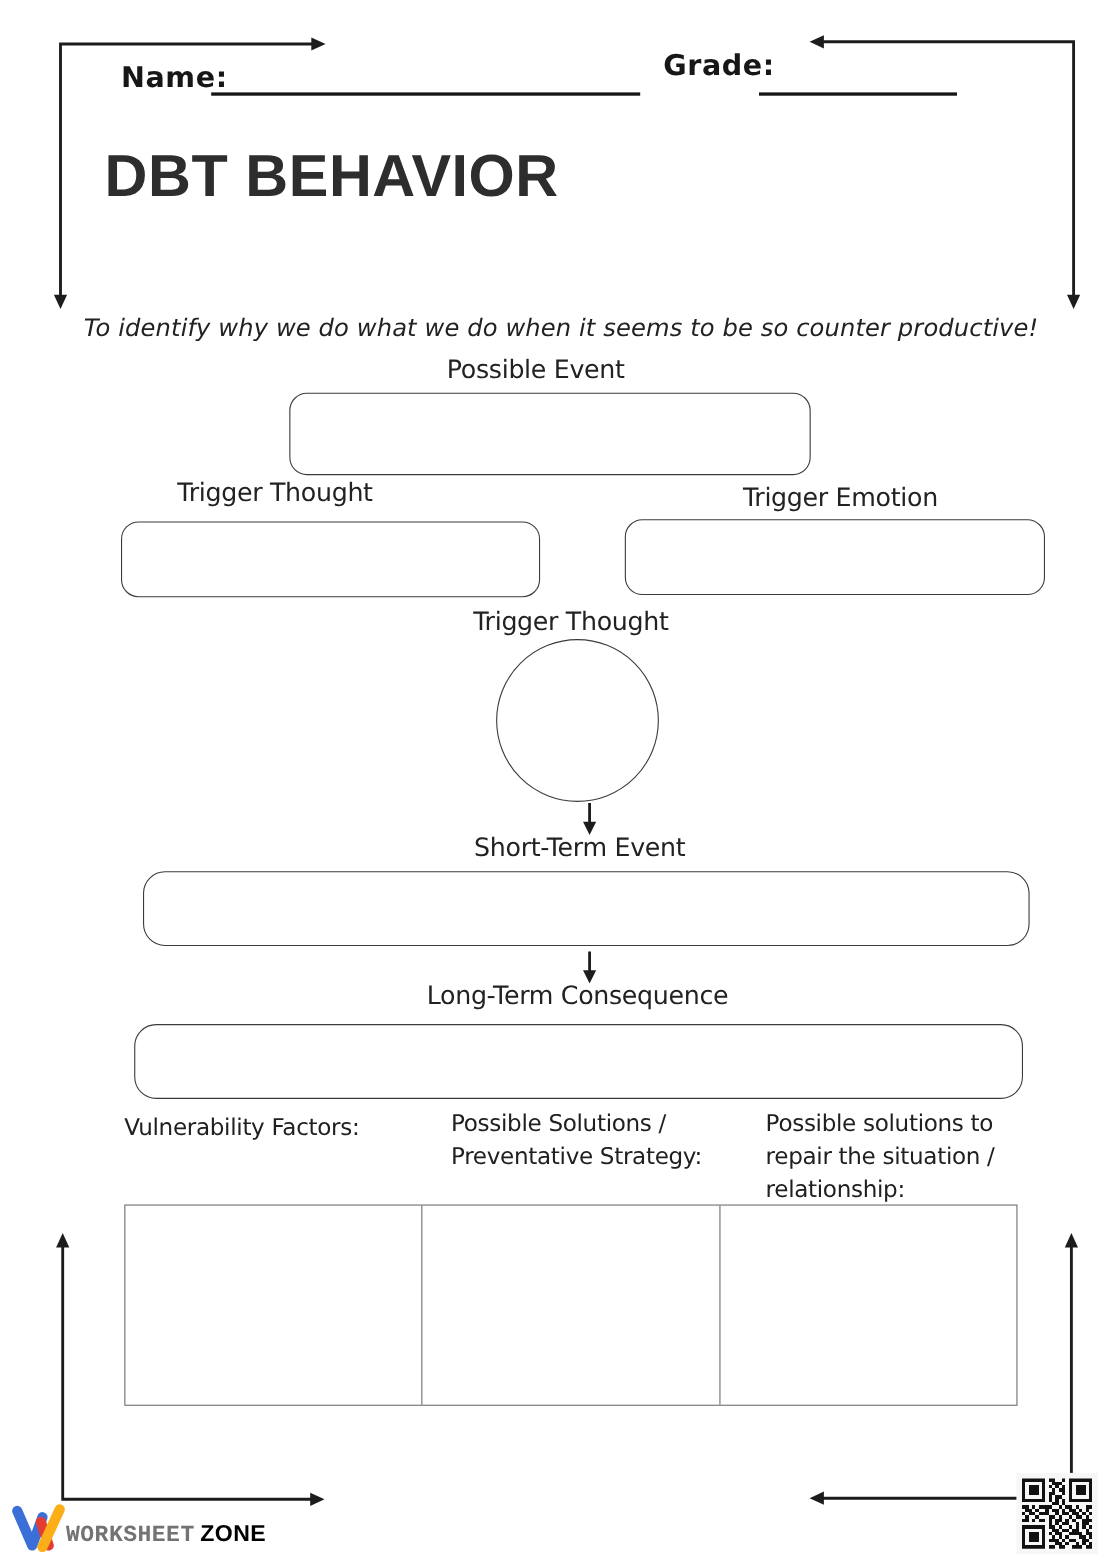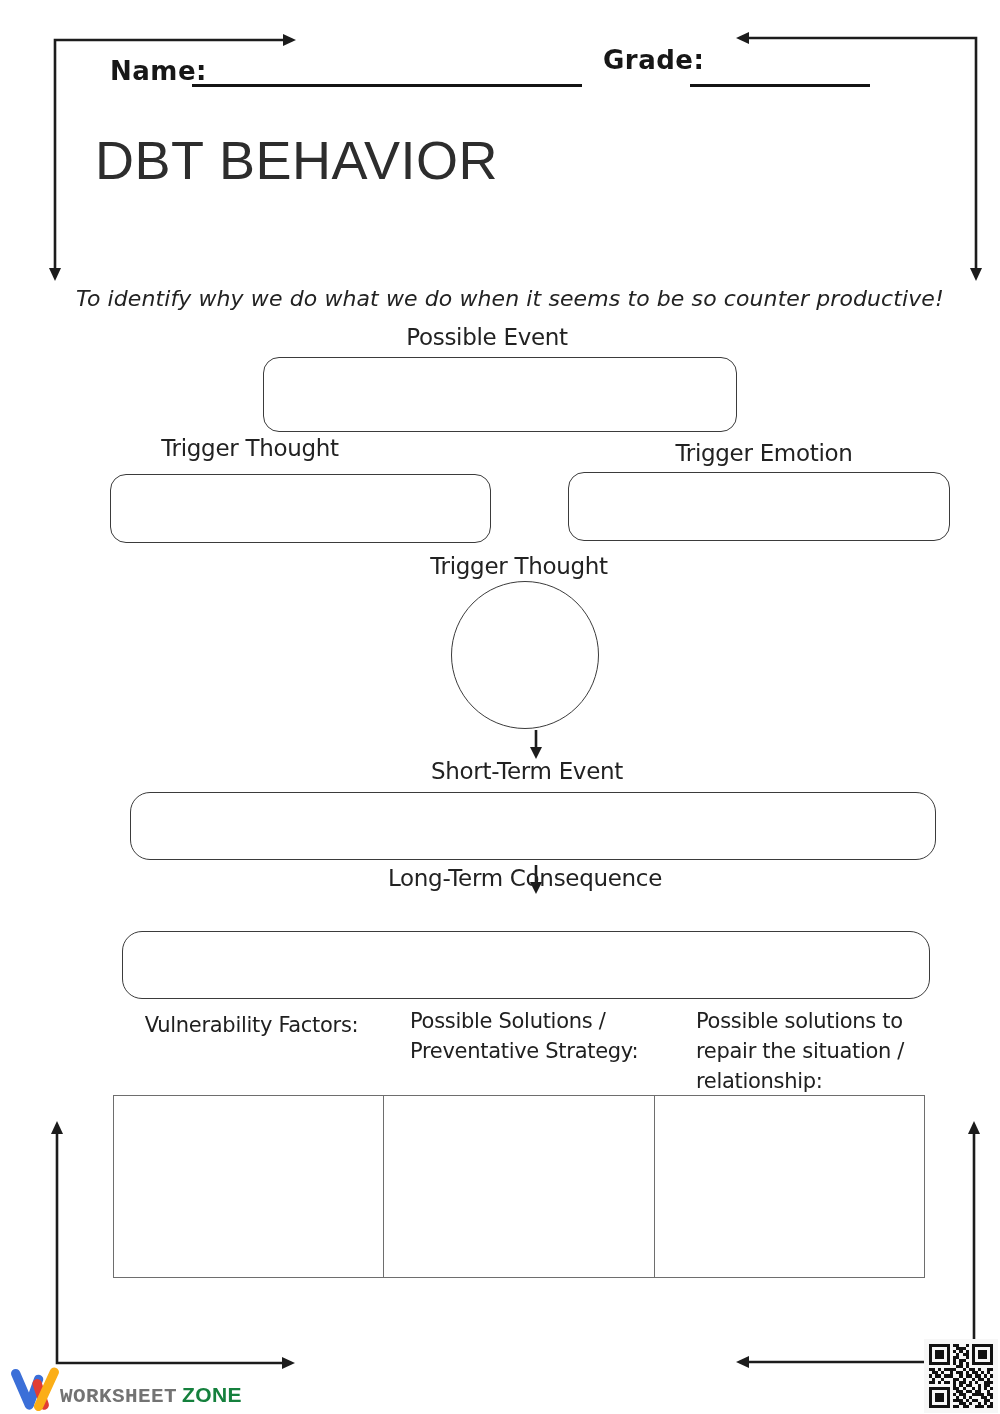--- a/index.html
+++ b/index.html
@@ -7,21 +7,21 @@
     position:relative;width:1000px;height:1414px;background:#ffffff;
     font-family:"DejaVu Sans",sans-serif;color:#1f1f1f;overflow:hidden;
   }
   .abs{position:absolute;}
   
   .form-label{font-weight:700;font-size:26px;letter-spacing:.5px;color:#171717;}
   .fill-line{border-bottom:3px solid #141414;height:0;}
   
   .title{
     font-family:"Liberation Sans","DejaVu Sans",sans-serif;
-    font-size:54px;font-weight:400;line-height:77px;color:#2d2d2d;letter-spacing:.5px;
+    font-size:54px;font-weight:700;line-height:77px;color:#2d2d2d;letter-spacing:.5px;
   }
   .subtitle{
     width:1000px;left:10px;top:286px;text-align:center;
     font-size:22px;font-style:italic;color:#222;letter-spacing:.1px;
   }
   
   .hand{
     font-size:23px;color:#222;white-space:nowrap;letter-spacing:-.3px;
     transform:translateX(-50%);
   }
@@ -112,40 +112,40 @@
 
   <div class="abs hand" style="left:764px;top:440px;">Trigger Emotion</div>
   <div class="abs field-box" style="left:568px;top:472px;width:382px;height:69px;"></div>
 
   <div class="abs hand" style="left:519px;top:553px;">Trigger Thought</div>
   <div class="abs circle-box" style="left:451px;top:581px;width:148px;height:148px;"></div>
 
   <div class="abs hand" style="left:527px;top:758px;">Short-Term Event</div>
   <div class="abs field-box wide" style="left:130px;top:792px;width:806px;height:68px;"></div>
 
-  <div class="abs hand" style="left:525px;top:865px;">Long-Term Consequence</div>
+  <div class="abs hand" style="left:525px;top:893px;">Long-Term Consequence</div>
   <div class="abs field-box wide" style="left:122px;top:931px;width:808px;height:68px;"></div>
 
-  <div class="abs col-head" style="left:113px;top:1010px;width:277px;text-align:center;">Vulnerability Factors:</div>
+  <div class="abs col-head" style="left:113px;top:1010px;width:277px;text-align:left;">Vulnerability Factors:</div>
   <div class="abs col-head" style="left:696px;top:1006px;width:212px;">Possible solutions to repair the situation / relationship:</div>
   <div class="abs col-head" style="left:410px;top:1006px;width:232px;">Possible Solutions / Preventative Strategy:</div>
 
   <div class="abs sol-table">
     <div class="sol-cell"></div>
     <div class="sol-cell"></div>
     <div class="sol-cell"></div>
   </div>
 
   <svg class="abs" style="left:10px;top:1366px;" width="50" height="48" viewBox="0 0 70 66">
     <path d="M8,10 L27,54 L40,18" fill="none" stroke="#3b6fd8" stroke-width="13" stroke-linecap="round" stroke-linejoin="round"></path>
     <path d="M38,24 L48,54" fill="none" stroke="#e23d34" stroke-width="13" stroke-linecap="round"></path>
     <path d="M62,8 L40,56" fill="none" stroke="#fbae17" stroke-width="13" stroke-linecap="round"></path>
   </svg>
   <div class="abs brand" style="left:60px;top:1383px;">
-    <span style="color:#737373;font-family:Liberation Mono, monospace;">WORKSHEET</span><span style="color:#15803d;margin-left:5px;text-align:right;">ZONE</span>
+    <span style="color:#737373;font-family:Liberation Mono, monospace;">WORKSHEET</span><span style="color:#000000;margin-left:5px;text-align:right;">ZONE</span>
   </div>
 
   <div class="abs qr-card">
     <svg id="qr-svg" viewBox="0 0 21 21" fill="#111">
         <rect x="0" y="0" width="1" height="1"></rect>
         <rect x="1" y="0" width="1" height="1"></rect>
         <rect x="2" y="0" width="1" height="1"></rect>
         <rect x="3" y="0" width="1" height="1"></rect>
         <rect x="4" y="0" width="1" height="1"></rect>
         <rect x="5" y="0" width="1" height="1"></rect>

